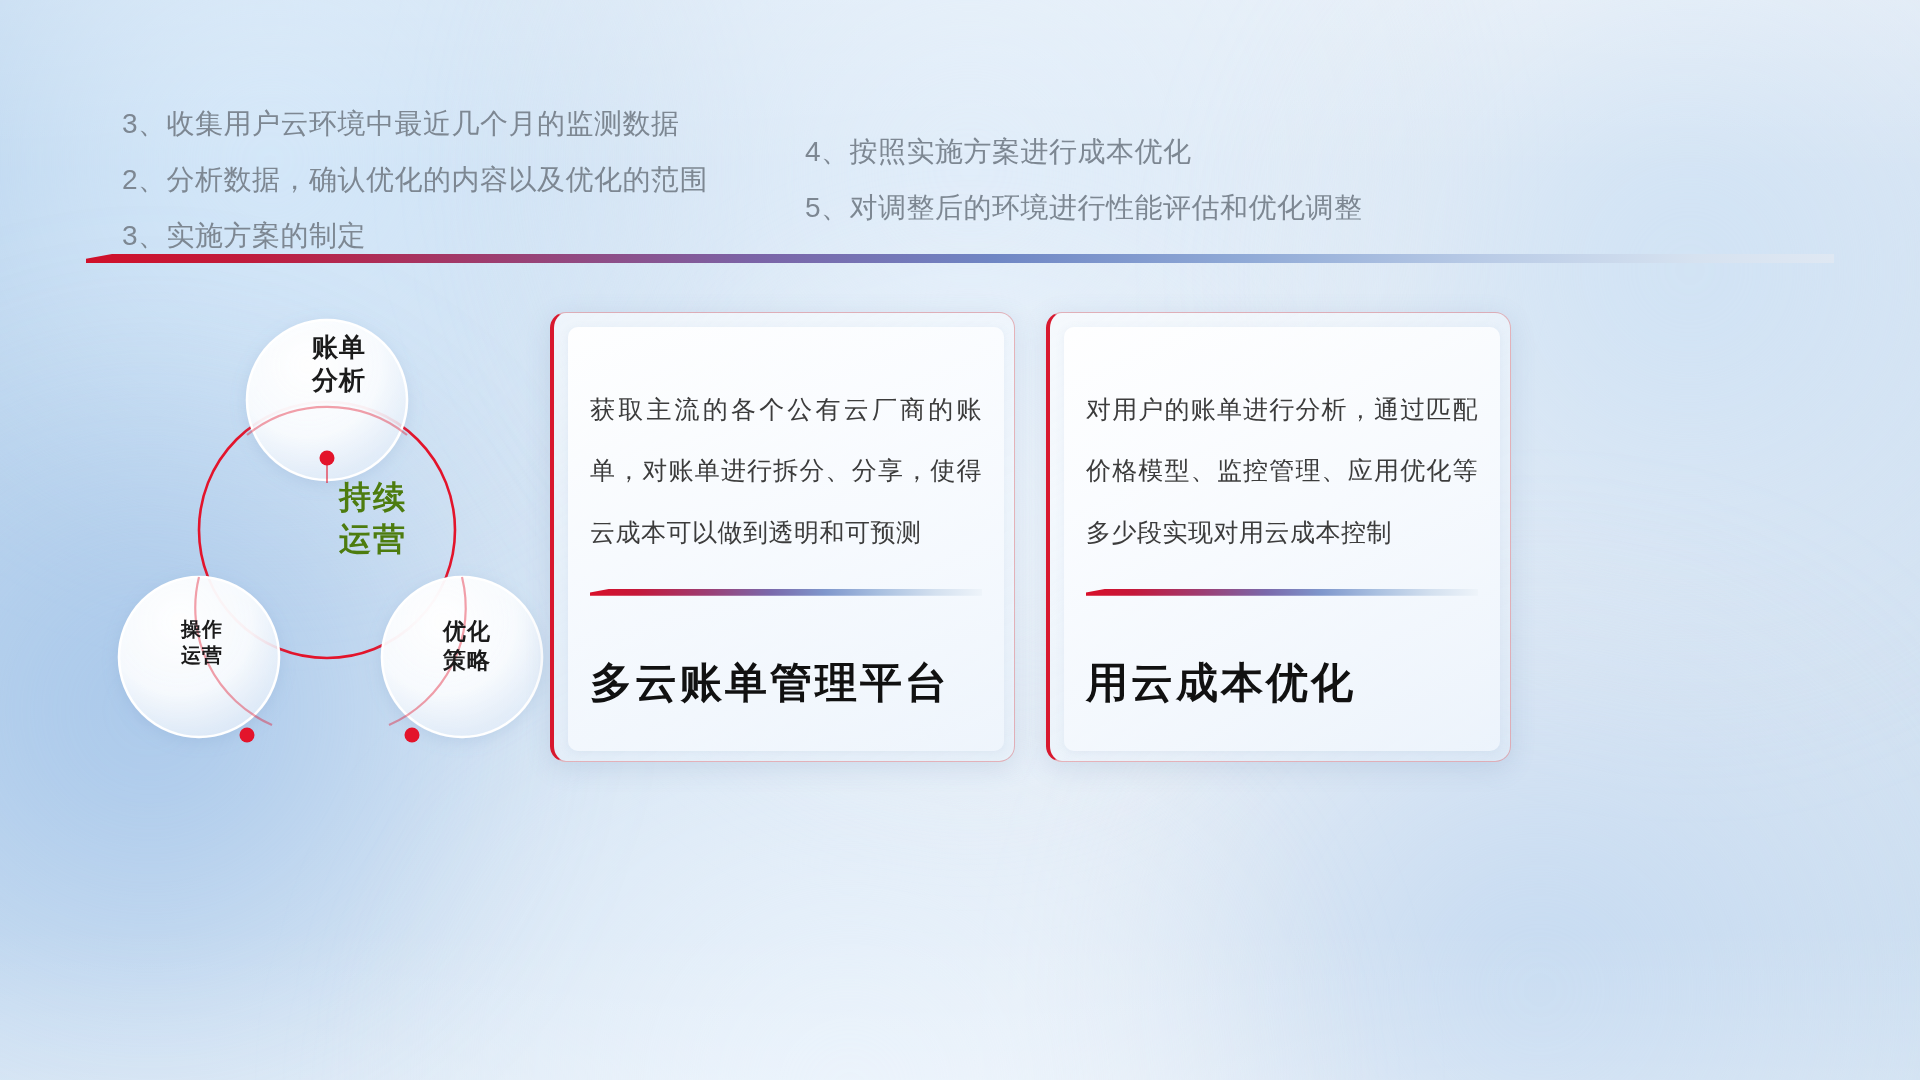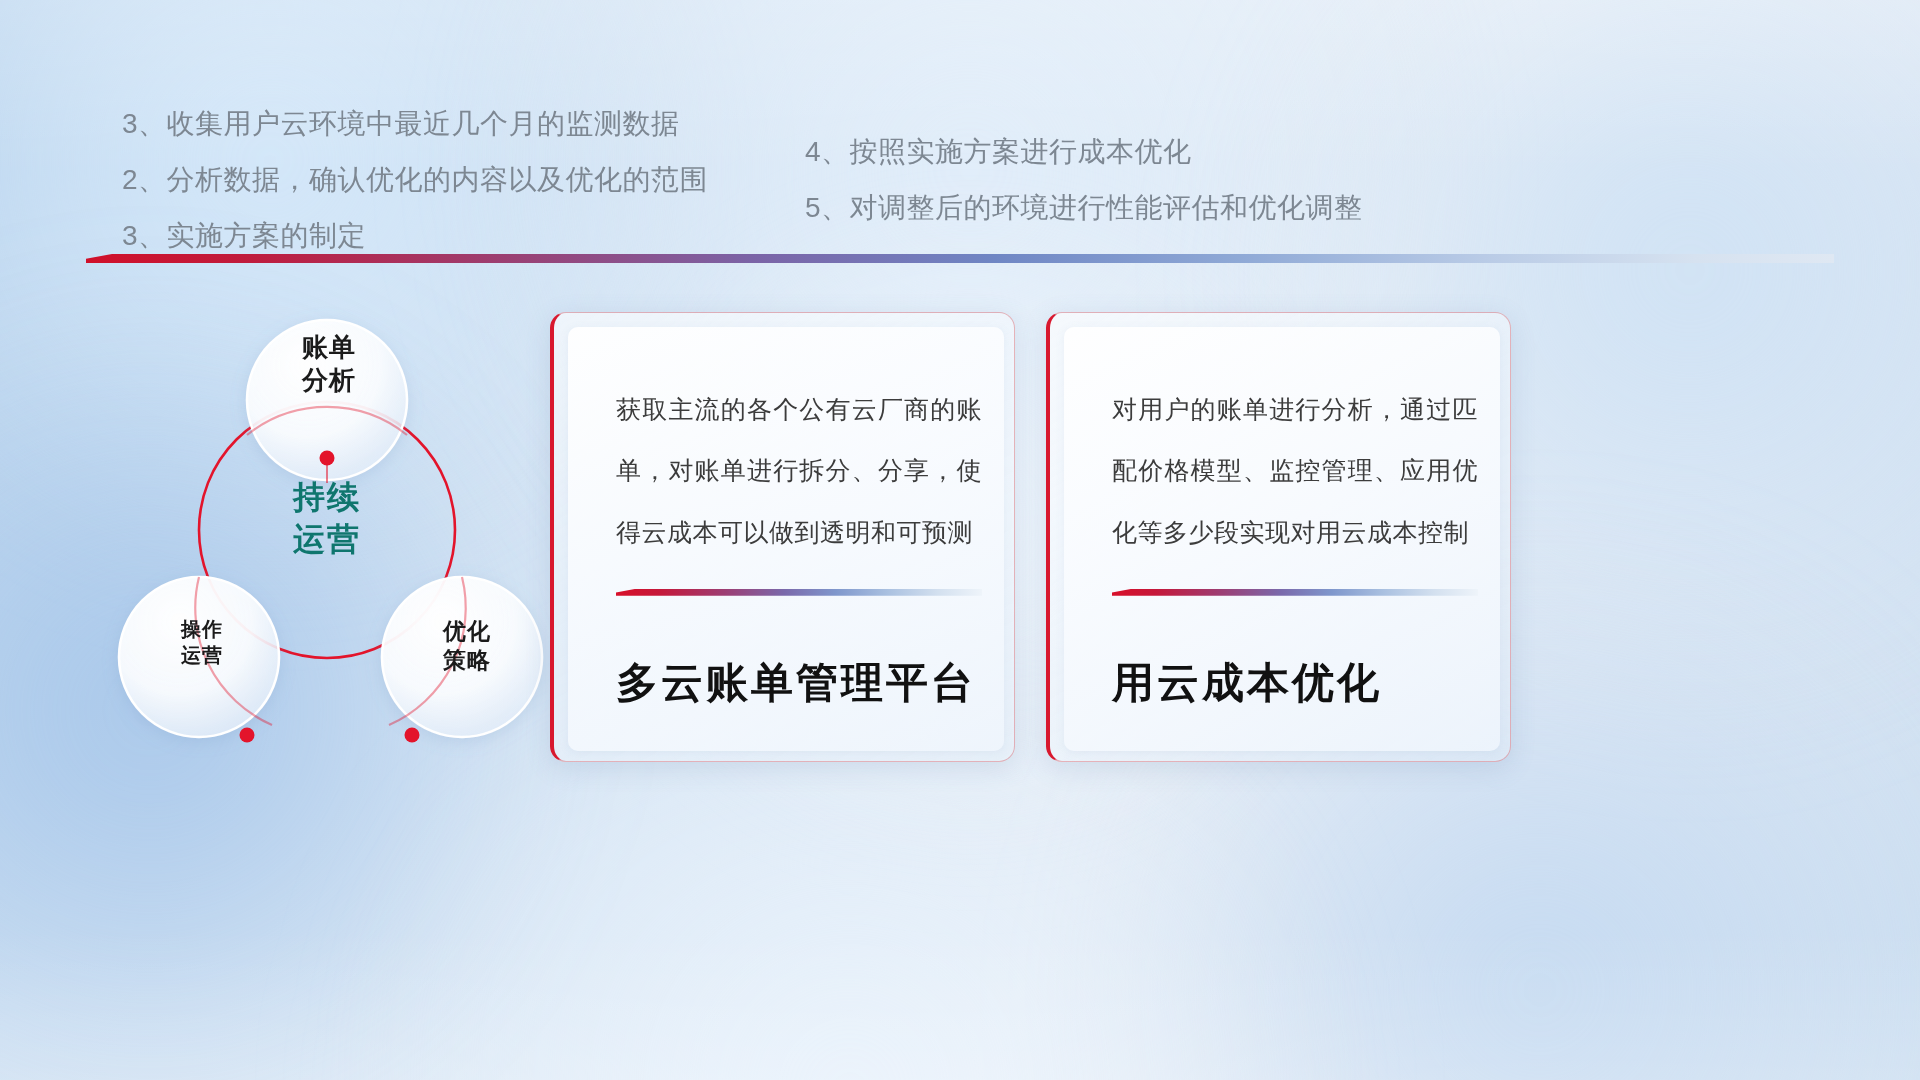--- a/index.html
+++ b/index.html
@@ -40,47 +40,47 @@
     clip-path:polygon(0 52%,26px 0,100% 0,100% 100%,0 100%);
   }
 
   
   #diagram{position:absolute;left:72px;top:285px;width:480px;height:495px;}
   #diagram svg{position:absolute;left:0;top:0;}
   .circ-label{
     position:absolute;text-align:center;color:#1b1b1b;font-weight:bold;
     line-height:1.28;white-space:pre-line;letter-spacing:1px;
   }
-  #label-billing{left:182px;top:46px;width:150px;font-size:26px;}
+  #label-billing{left:192px;top:46px;width:150px;font-size:26px;}
   #label-operate{left:60px;top:332px;width:140px;font-size:20px;}
   #label-strategy{left:325px;top:332px;width:140px;font-size:23px;font-family:Liberation Serif, serif;}
   #label-center{
-    position:absolute;left:175px;top:192px;width:160px;text-align:center;
-    color:#0f766e;font-weight:bold;font-size:32px;line-height:1.3;
+    position:absolute;left:175px;top:192px;width:160px;text-align:right;
+    color:#4d7c0f;font-weight:bold;font-size:32px;line-height:1.3;
     white-space:pre-line;letter-spacing:2px;
   }
 
   
   .card{
     position:absolute;top:312px;width:460px;height:448px;
     border-radius:16px;
     border:1.5px solid rgba(215,120,130,.55);
     border-left:4px solid #d8182e;
     background:linear-gradient(150deg,rgba(255,255,255,.62) 0%,rgba(246,250,254,.5) 45%,rgba(232,241,250,.42) 100%);
     box-shadow:0 6px 26px rgba(86,120,160,.16);
     overflow:hidden;
   }
   #card-1{left:550px;}
   #card-2{left:1046px;}
   .card-inner{
     position:absolute;left:14px;top:14px;right:10px;bottom:10px;
     border-radius:10px;
     background:linear-gradient(160deg,rgba(255,255,255,.92) 0%,rgba(250,252,255,.86) 40%,rgba(240,246,253,.8) 100%);
     box-shadow:0 2px 10px rgba(120,150,190,.10);
-    display:flex;flex-direction:column;padding-left:26px;
+    display:flex;flex-direction:column;
   }
   .card-body{
     padding:52px 22px 0 22px;
     color:#3c3c3c;font-size:25px;line-height:2.45;
     text-align:justify;text-align-last:left;letter-spacing:.5px;
     flex:0 0 auto;
   }
   .card-divider{
     margin:26px 22px 0 22px;height:7px;
     background:linear-gradient(90deg,#d8102a 0%,#c5183a 12%,#9c3e74 30%,#7a69ab 46%,#7f97cc 60%,#a9c0e0 74%,#d3e0ef 88%,#eef4fa 100%);

